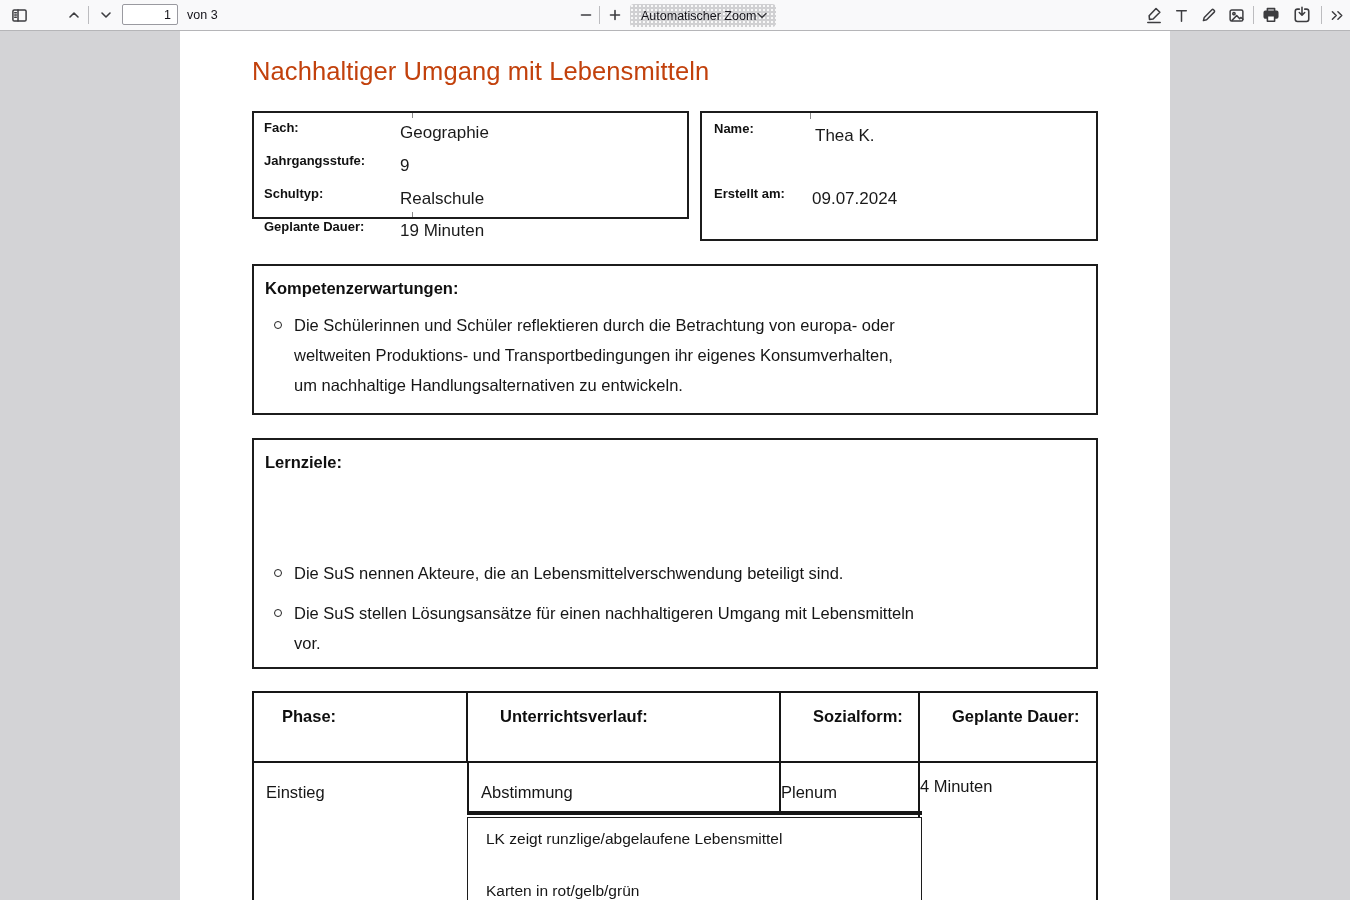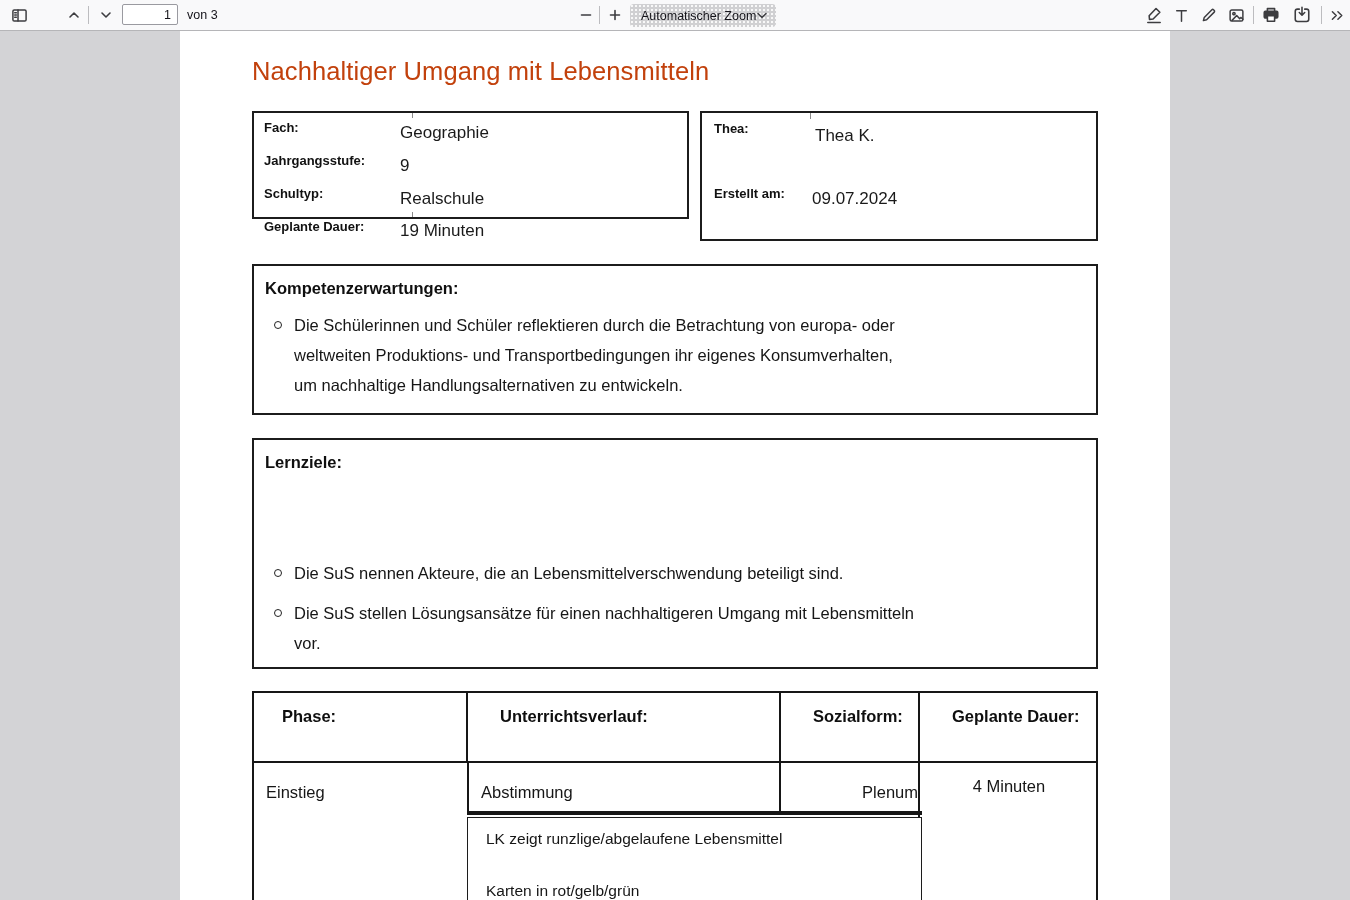--- a/index.html
+++ b/index.html
@@ -185,21 +185,21 @@
         <span class="meta-label" style="left:10px; top:73px">Schultyp:</span>
         <span class="meta-value" style="left:146px; top:76px">Realschule</span>
 
         <span class="meta-label" style="left:10px; top:106px">Geplante Dauer:</span>
         <span class="meta-value" style="left:146px; top:108px">19 Minuten</span>
       </div>
 
       <div class="bbox" style="left:520px; top:80px; width:398px; height:130px;">
         <div class="vtick" style="left:108px; top:0; height:6px;"></div>
 
-        <span class="meta-label" style="left:12px; top:8px">Thea:</span>
+        <span class="meta-label" style="left:12px; top:8px">Name:</span>
         <span class="meta-value" style="left:113px; top:13px">Thea K.</span>
 
         <span class="meta-label" style="left:12px; top:73px">Erstellt am:</span>
         <span class="meta-value" style="left:110px; top:76px">09.07.2024</span>
       </div>
 
       <div class="bbox" style="left:72px; top:233px; width:846px; height:151px;">
         <div class="section-heading">Kompetenzerwartungen:</div>
         <div class="bullet" style="top:44px">
           <span class="dot"></span>
@@ -238,25 +238,25 @@
         <div class="t-head" style="left:10px">Phase:</div>
         <div class="t-head" style="left:228px">Unterrichtsverlauf:</div>
         <div class="t-head" style="left:541px">Sozialform:</div>
         <div class="t-head" style="left:680px">Geplante Dauer:</div>
 
         <div class="t-cell" style="left:14px; top:92px">Einstieg</div>
 
         <div class="t-line" style="left:215px; top:72px; width:2px; height:48px;"></div>
         <div class="t-line" style="left:527px; top:72px; width:2px; height:48px;"></div>
         <div class="t-cell" style="left:229px; top:92px">Abstimmung</div>
-        <div class="t-cell" style="left:529px; top:92px; width:137px; text-align:right">Plenum</div>
+        <div class="t-cell" style="left:529px; top:92px; width:137px; text-align:left">Plenum</div>
 
         <div class="t-line" style="left:215px; top:120px; width:455px; height:4px;"></div>
 
-        <div class="t-cell" style="left:668px; top:86px; width:178px; text-align:center">4 Minuten</div>
+        <div class="t-cell" style="left:668px; top:86px; width:178px; ">4 Minuten</div>
 
         <div class="t-sub">
           <div class="t-detail" style="top:12px">LK zeigt runzlige/abgelaufene Lebensmittel</div>
           <div class="t-detail" style="top:64px">Karten in rot/gelb/grün</div>
         </div>
       </div>
 
     </div>
   </div>
 </div>

